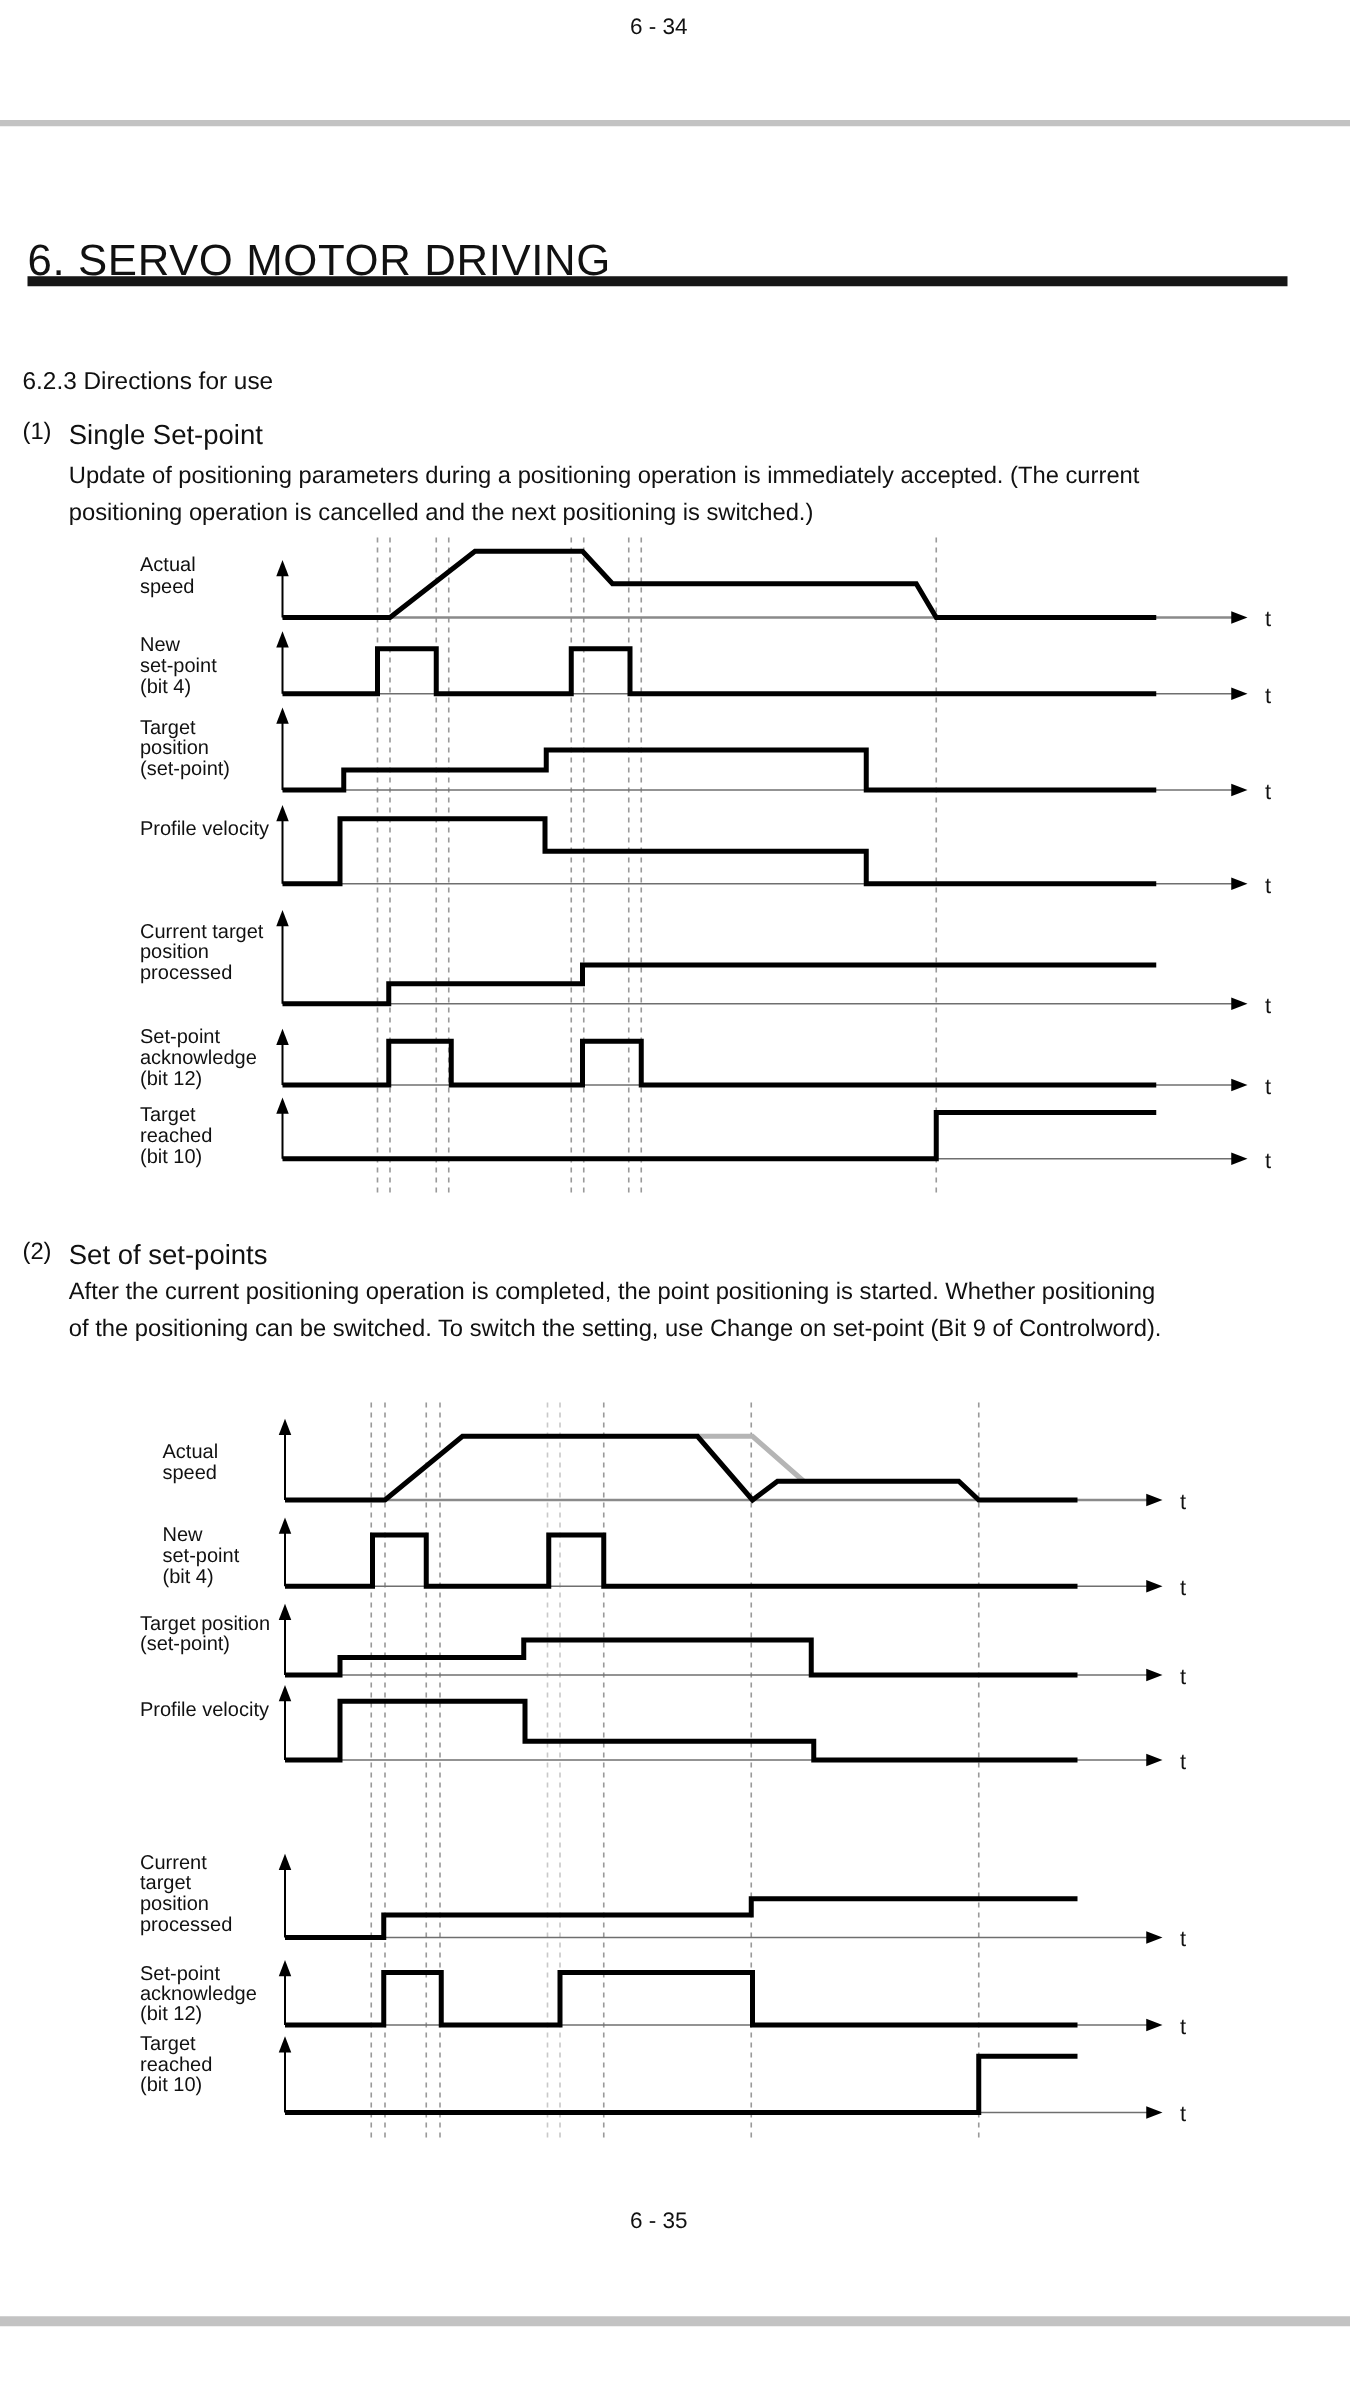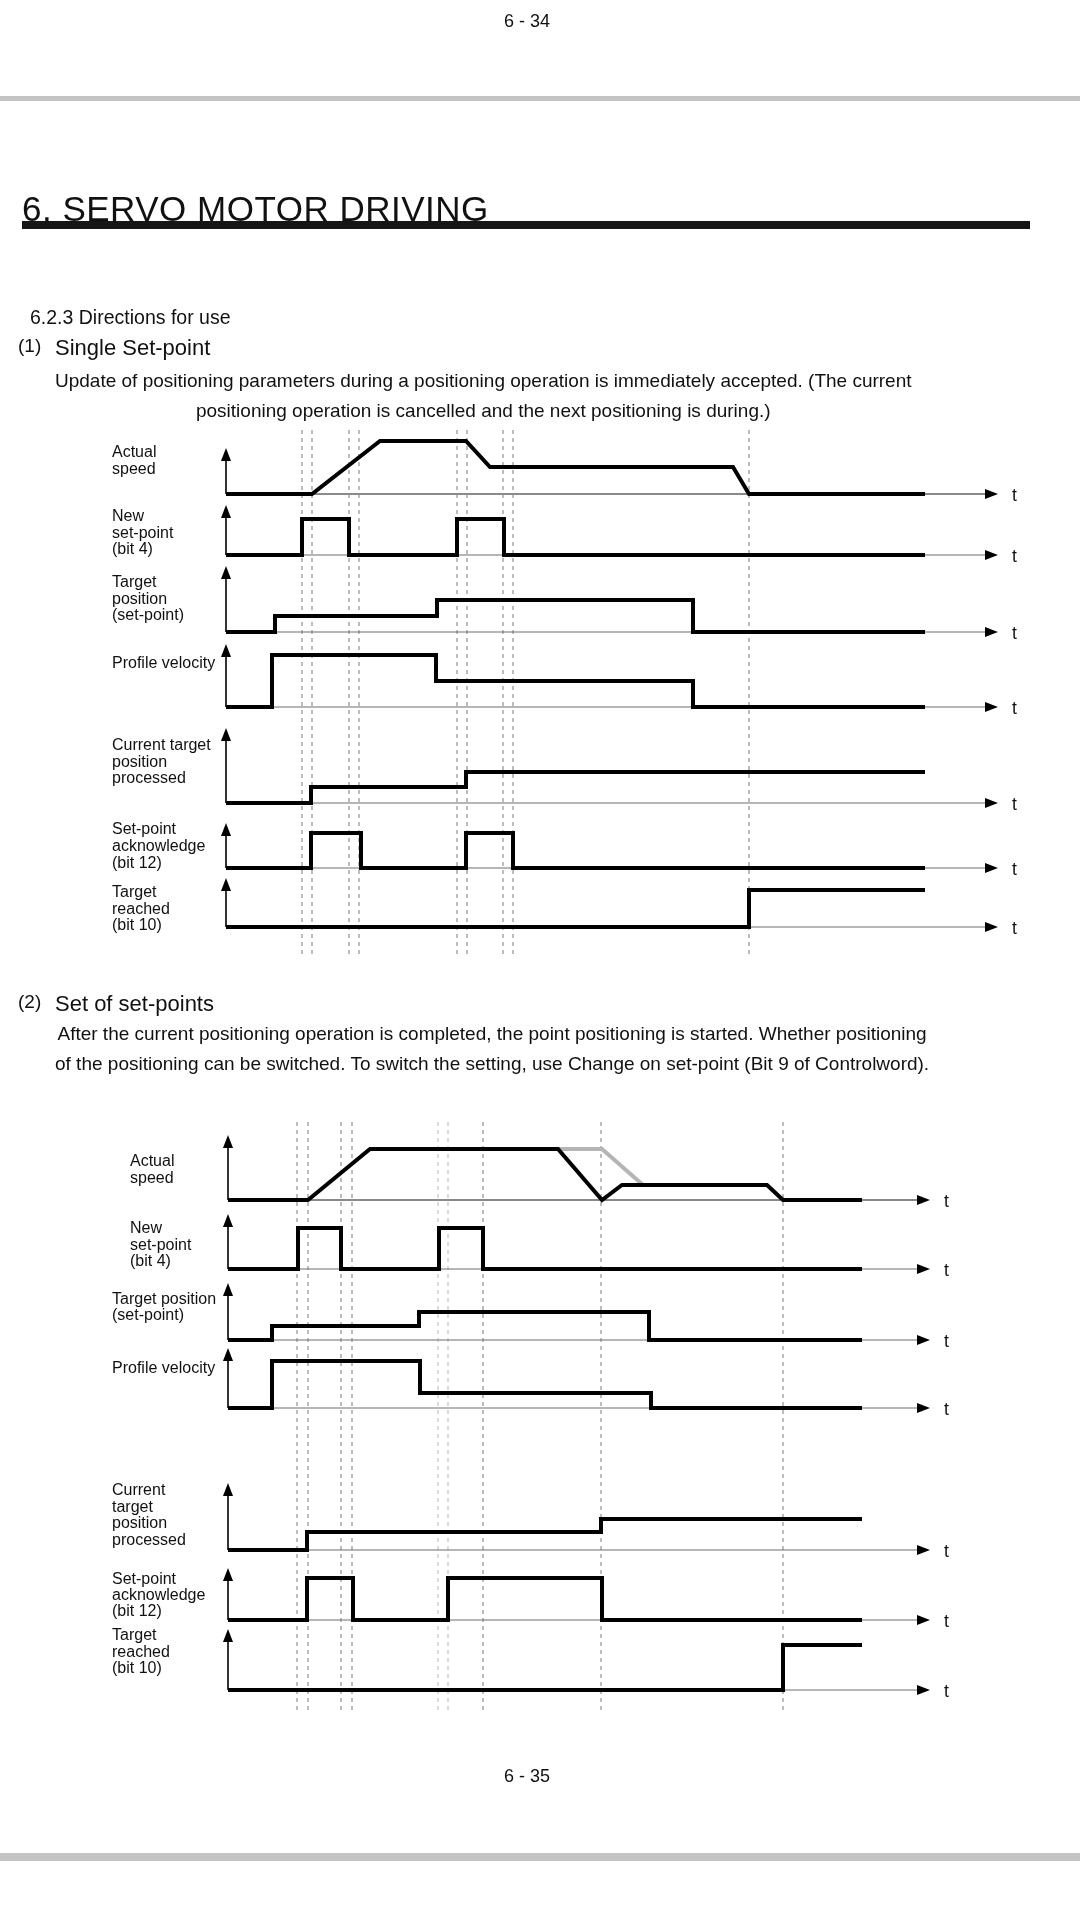--- a/index.html
+++ b/index.html
@@ -10,24 +10,24 @@
   .pgnum{position:absolute;width:100%;text-align:center;font-size:18px;color:#111;
          transform:translateX(-13px);}
   .pgnum.top{top:11px;}
   .pgnum.bottom{top:1766px;}
   .rule{position:absolute;left:0;width:1080px;background:#c3c3c3;}
   .rule.header{top:96px;height:5px;}
   .rule.footer{top:1853px;height:8px;}
   .chapter{position:absolute;left:22px;top:189px;margin:0;font-size:35px;font-weight:normal;
            letter-spacing:0.5px;color:#111;}
   .chapter-bar{position:absolute;left:22px;top:221px;width:1008px;height:8px;background:#161616;}
-  .section{position:absolute;left:18px;top:294px;margin:12px;font-size:19.5px;font-weight:normal;color:#111;}
+  .section{position:absolute;left:18px;top:294px;margin:0;font-size:19.5px;font-weight:normal;color:#111;}
   .item-marker{position:absolute;left:18px;font-size:19px;}
   .item-title{position:absolute;left:55px;font-size:22px;}
-  .item-body{position:absolute;left:55px;font-size:19px;line-height:29.5px;white-space:nowrap;text-align:center;}
+  .item-body{position:absolute;left:55px;font-size:19px;line-height:29.5px;white-space:nowrap;}
   .m1,.t1{top:335px;}
   .b1{top:366px;}
   .m2,.t2{top:991px;}
   .b2{top:1019px;}
   svg.diagrams{position:absolute;left:0;top:0;}
 </style>
 </head>
 <body>
 
 <div class="page">
@@ -37,21 +37,21 @@
 
   <h1 class="chapter">6. SERVO MOTOR DRIVING</h1>
   <div class="chapter-bar"></div>
 
   <h2 class="section">6.2.3 Directions for use</h2>
 
   <span class="item-marker m1">(1)</span>
   <span class="item-title t1">Single Set-point</span>
   <div class="item-body b1">
     <div>Update of positioning parameters during a positioning operation is immediately accepted. (The current</div>
-    <div>positioning operation is cancelled and the next positioning is during.)</div>
+    <div>positioning operation is cancelled and the next positioning is switched.)</div>
   </div>
 
   <span class="item-marker m2">(2)</span>
   <span class="item-title t2">Set of set-points</span>
   <div class="item-body b2">
     <div>After the current positioning operation is completed, the point positioning is started. Whether positioning</div>
     <div>of the positioning can be switched. To switch the setting, use Change on set-point (Bit 9 of Controlword).</div>
   </div>
 
   <svg class="diagrams" id="diagram-svg" width="1080" height="1920" viewBox="0 0 1080 1920">

